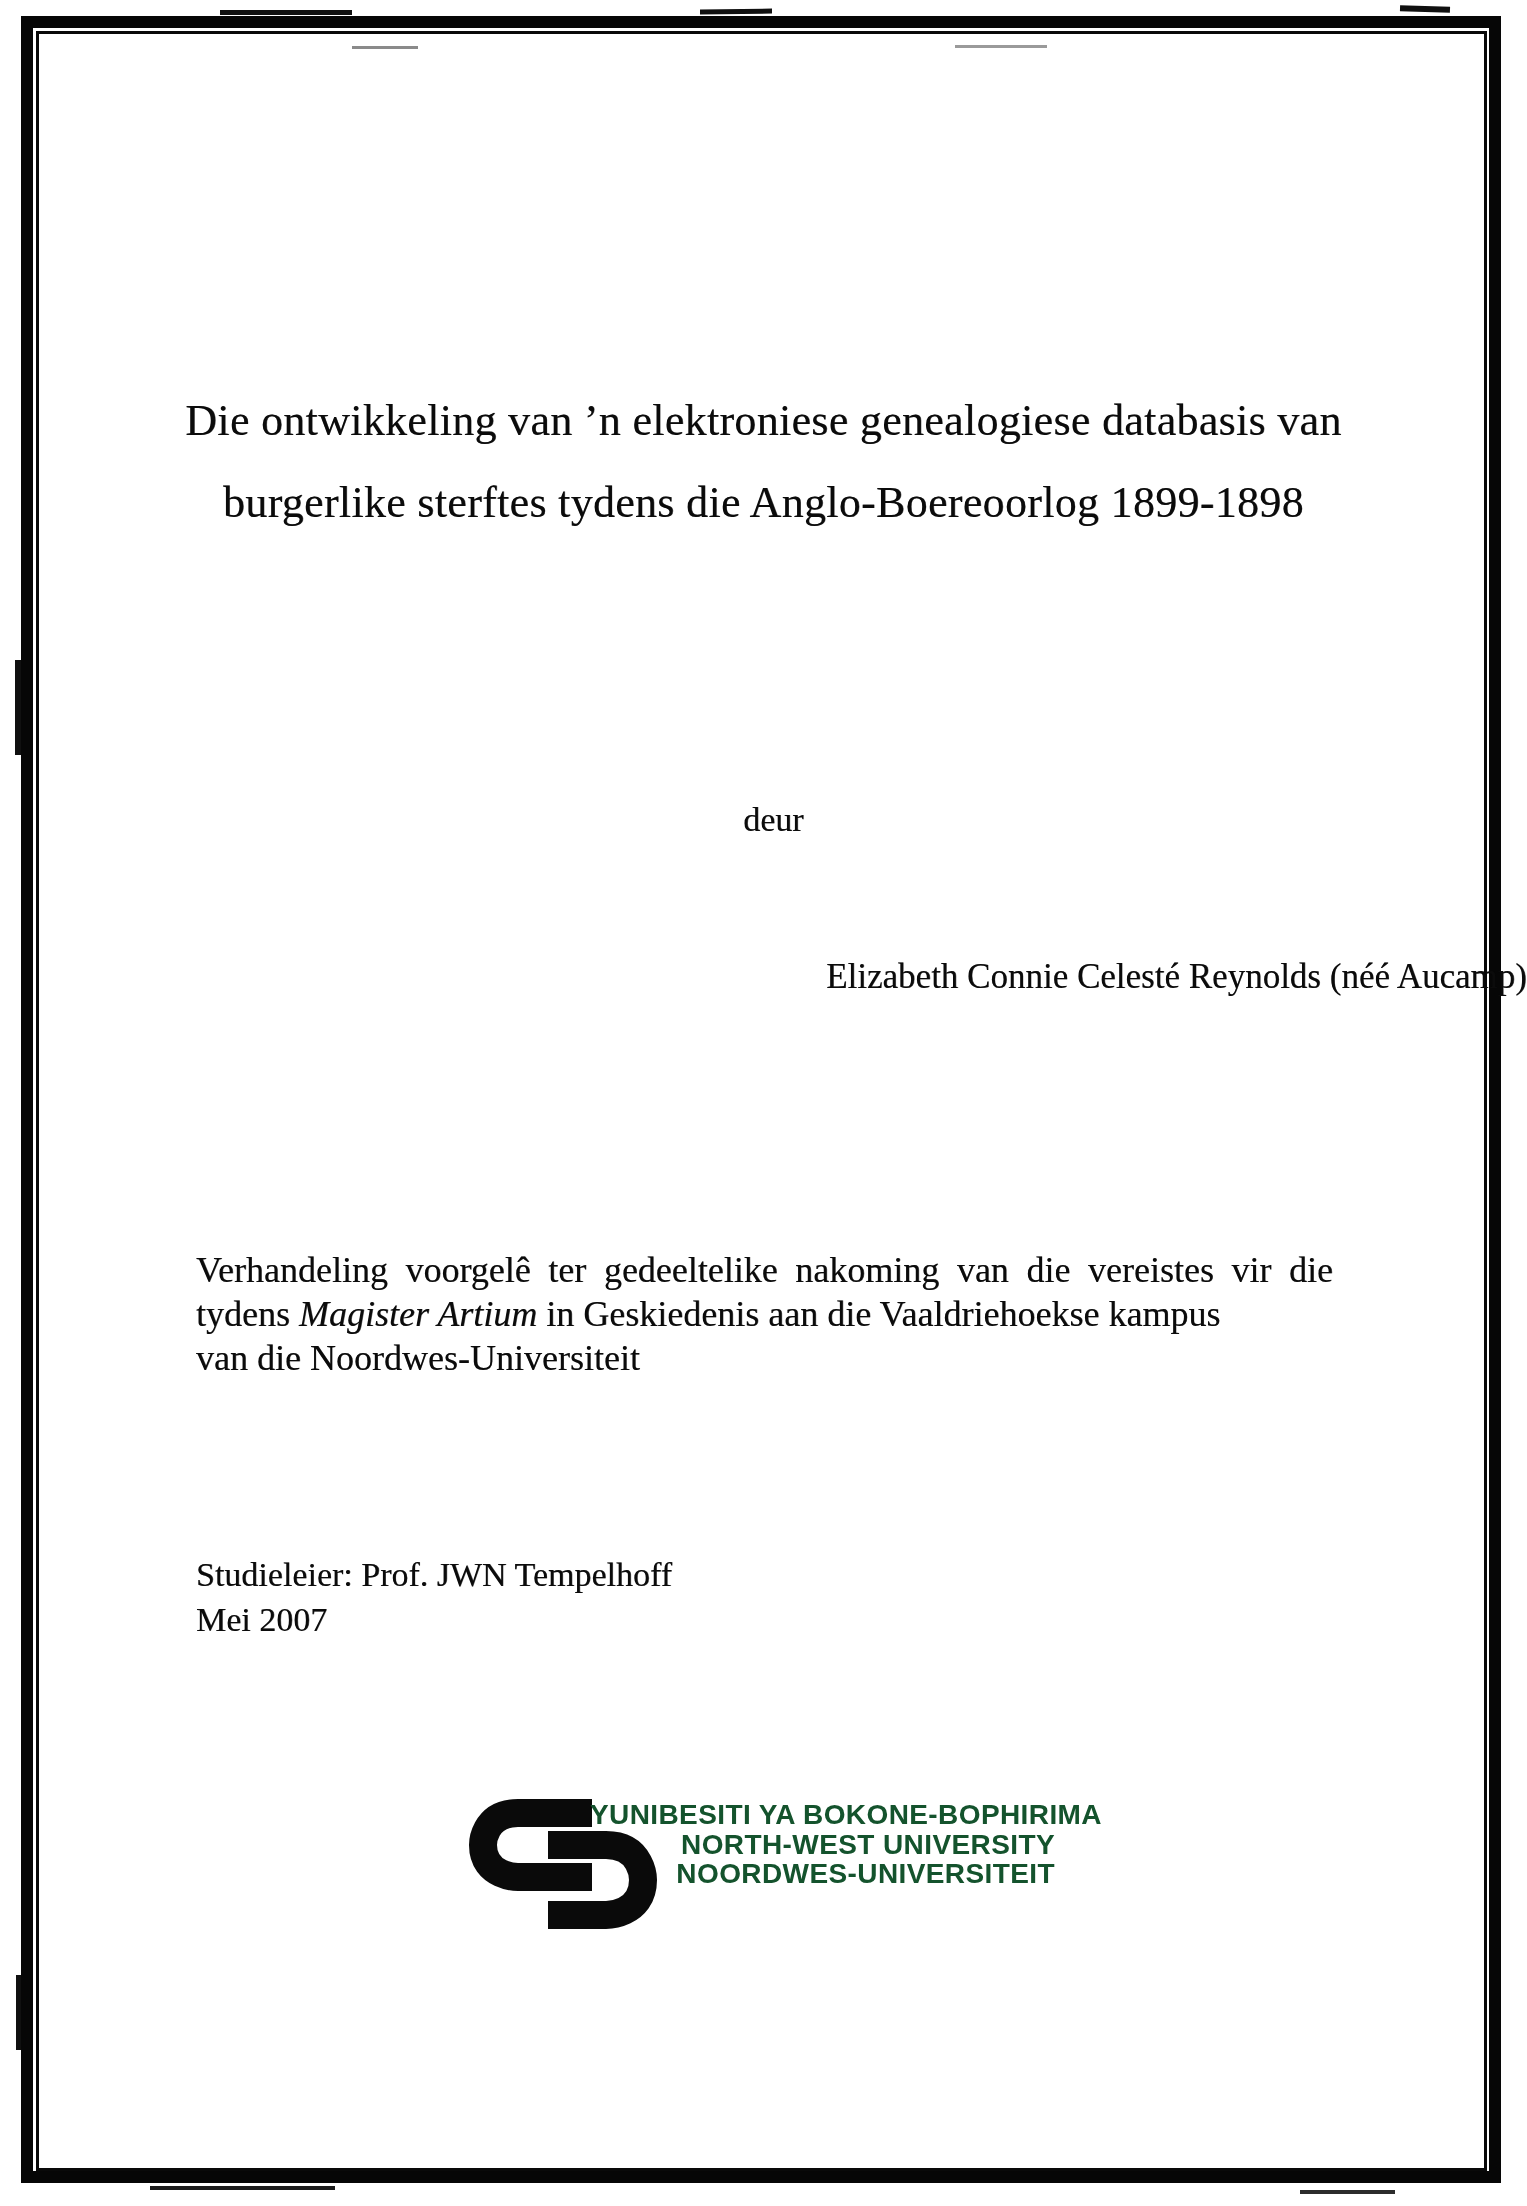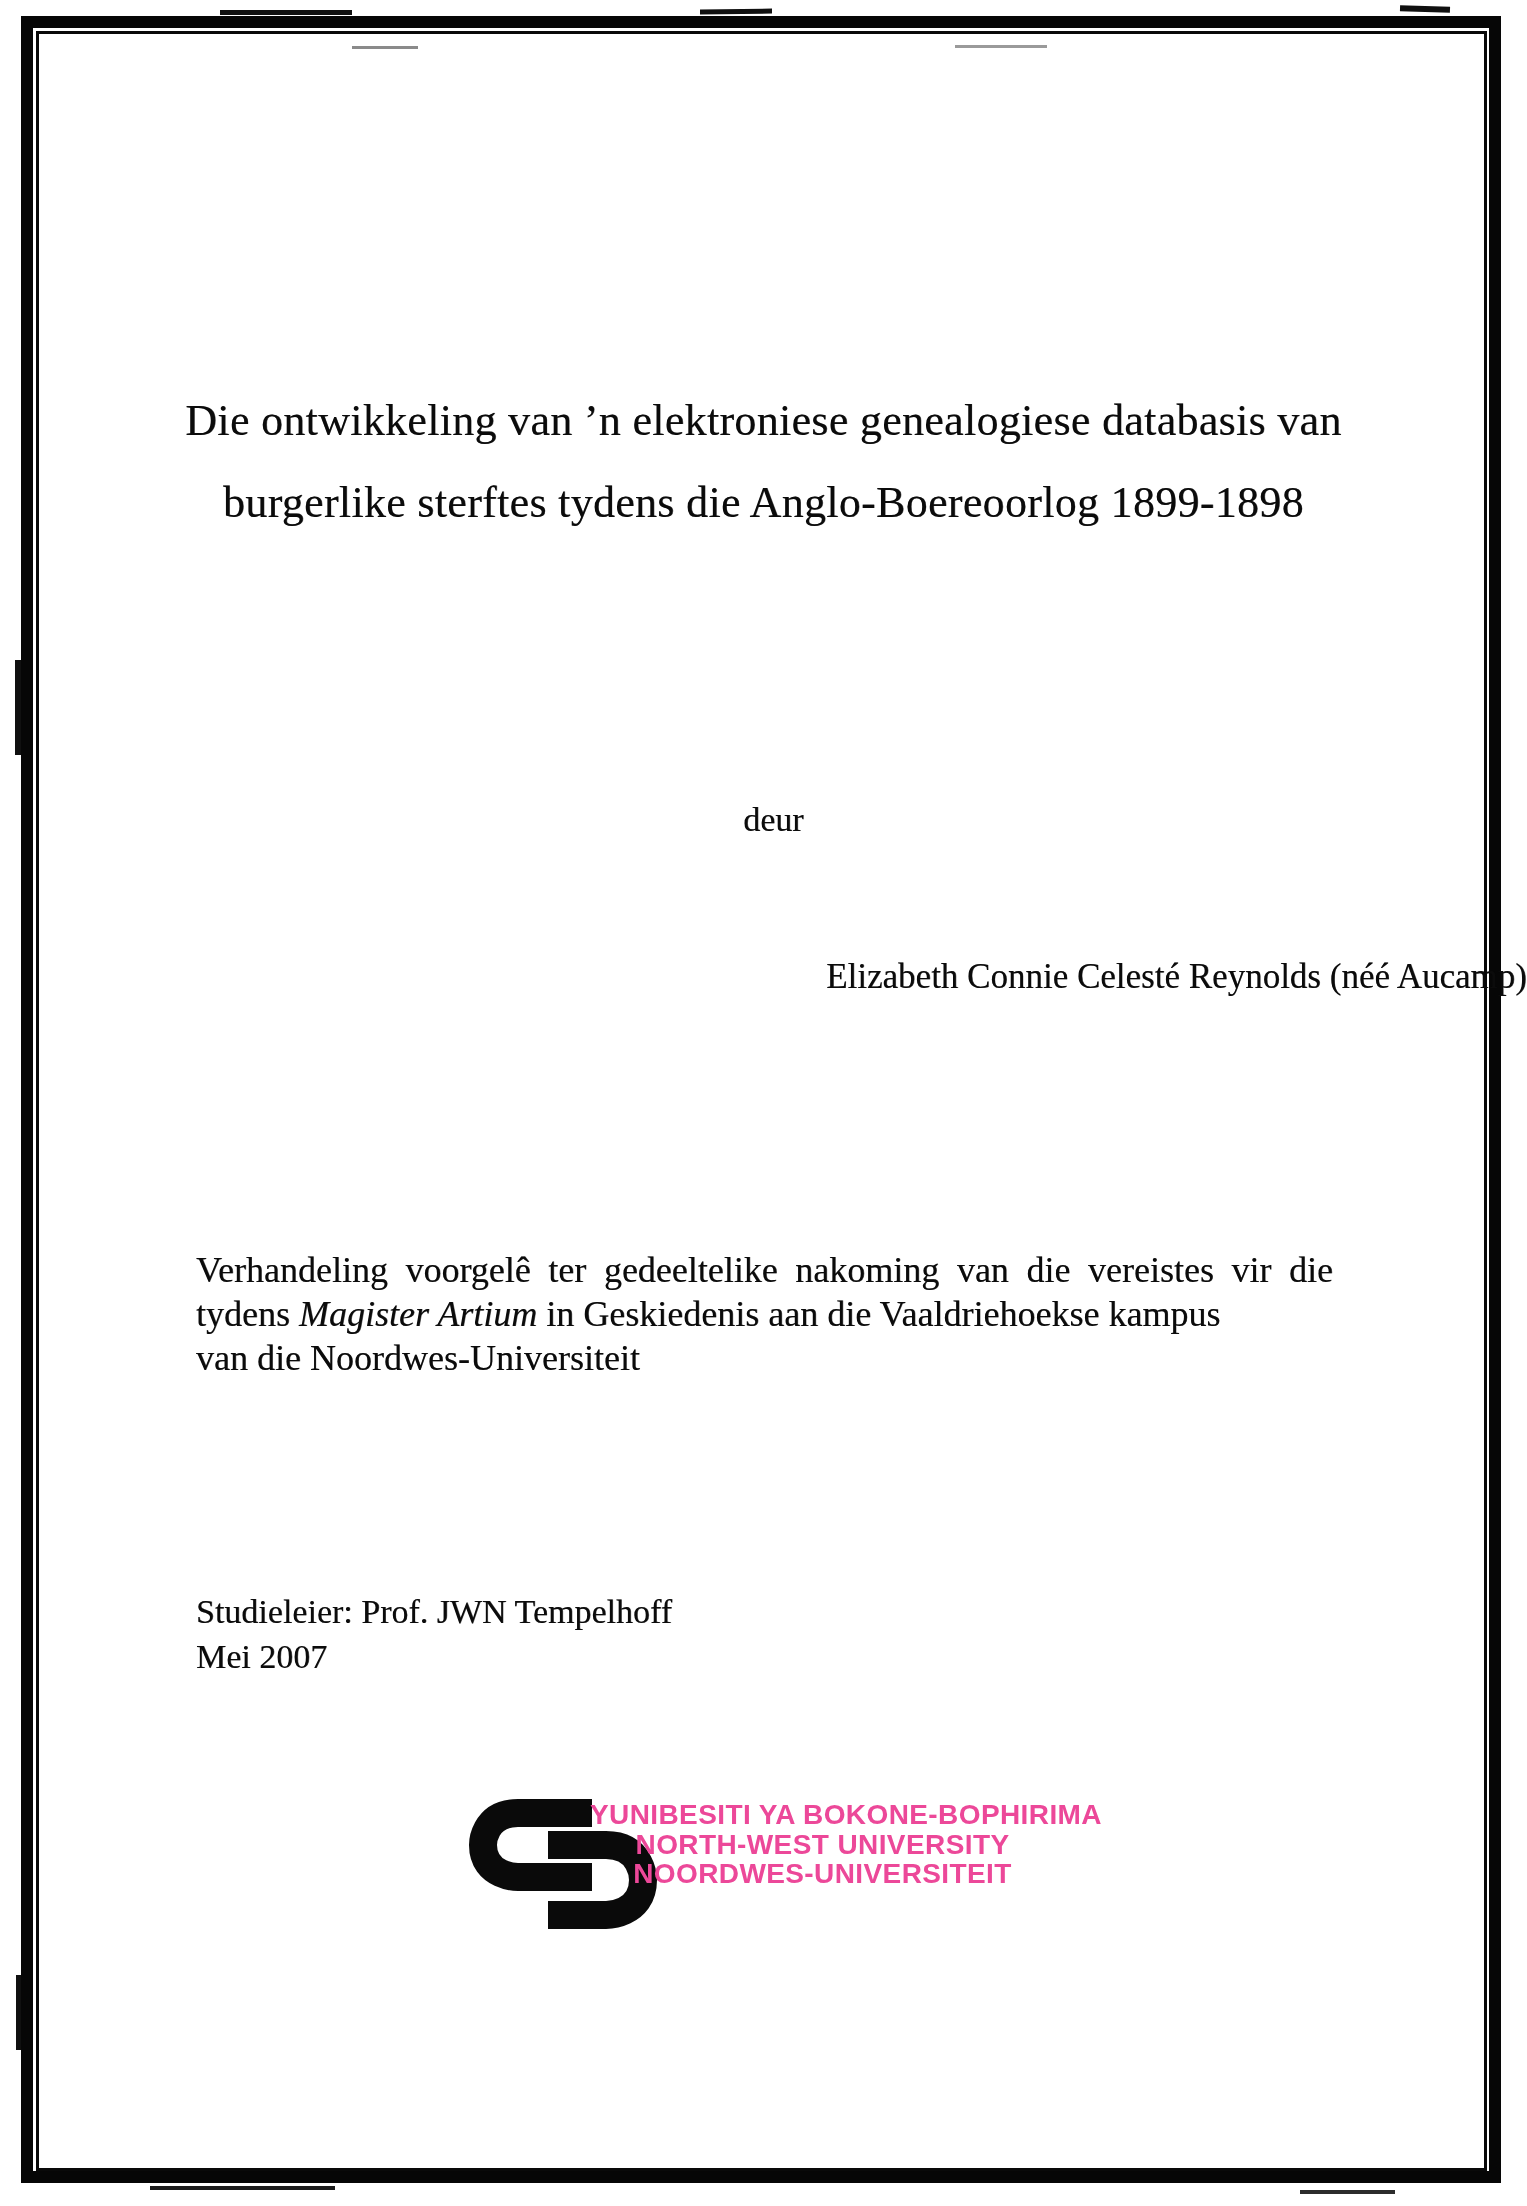--- a/index.html
+++ b/index.html
@@ -85,21 +85,21 @@
   }
   .decl-justify {
     text-align: justify;
     text-align-last: justify;
     text-justify: inter-word;
   }
   .declaration em { font-style: italic; }
 
   .supervisor-block {
     position: absolute;
-    left: 196px; top: 1589px;
+    left: 196px; top: 1552px;
     width: 900px;
     font-size: 34px;
     line-height: 45px;
   }
 
   
   .logo-mark {
     position: absolute;
     left: 466px; top: 1799px;
     width: 194px; height: 130px;
@@ -107,27 +107,27 @@
   .logo-mark path {
     fill: none;
     stroke: #0a0a0a;
     stroke-width: 28;
     stroke-linecap: butt;
   }
   .logo-text {
     position: absolute;
     left: 590px; top: 1800px;
     width: 465px;
-    text-align: center;
+    text-align: right;
     font-family: "Liberation Sans", sans-serif;
     font-weight: 700;
     font-size: 28px;
     line-height: 29.5px;
     letter-spacing: 0.4px;
-    color: #ec4899;
+    color: #14532d;
     white-space: nowrap;
   }
 </style>
 </head>
 <body>
 
 <div class="page">
 
   <div class="artifact a1"></div>
   <div class="artifact a2"></div>

